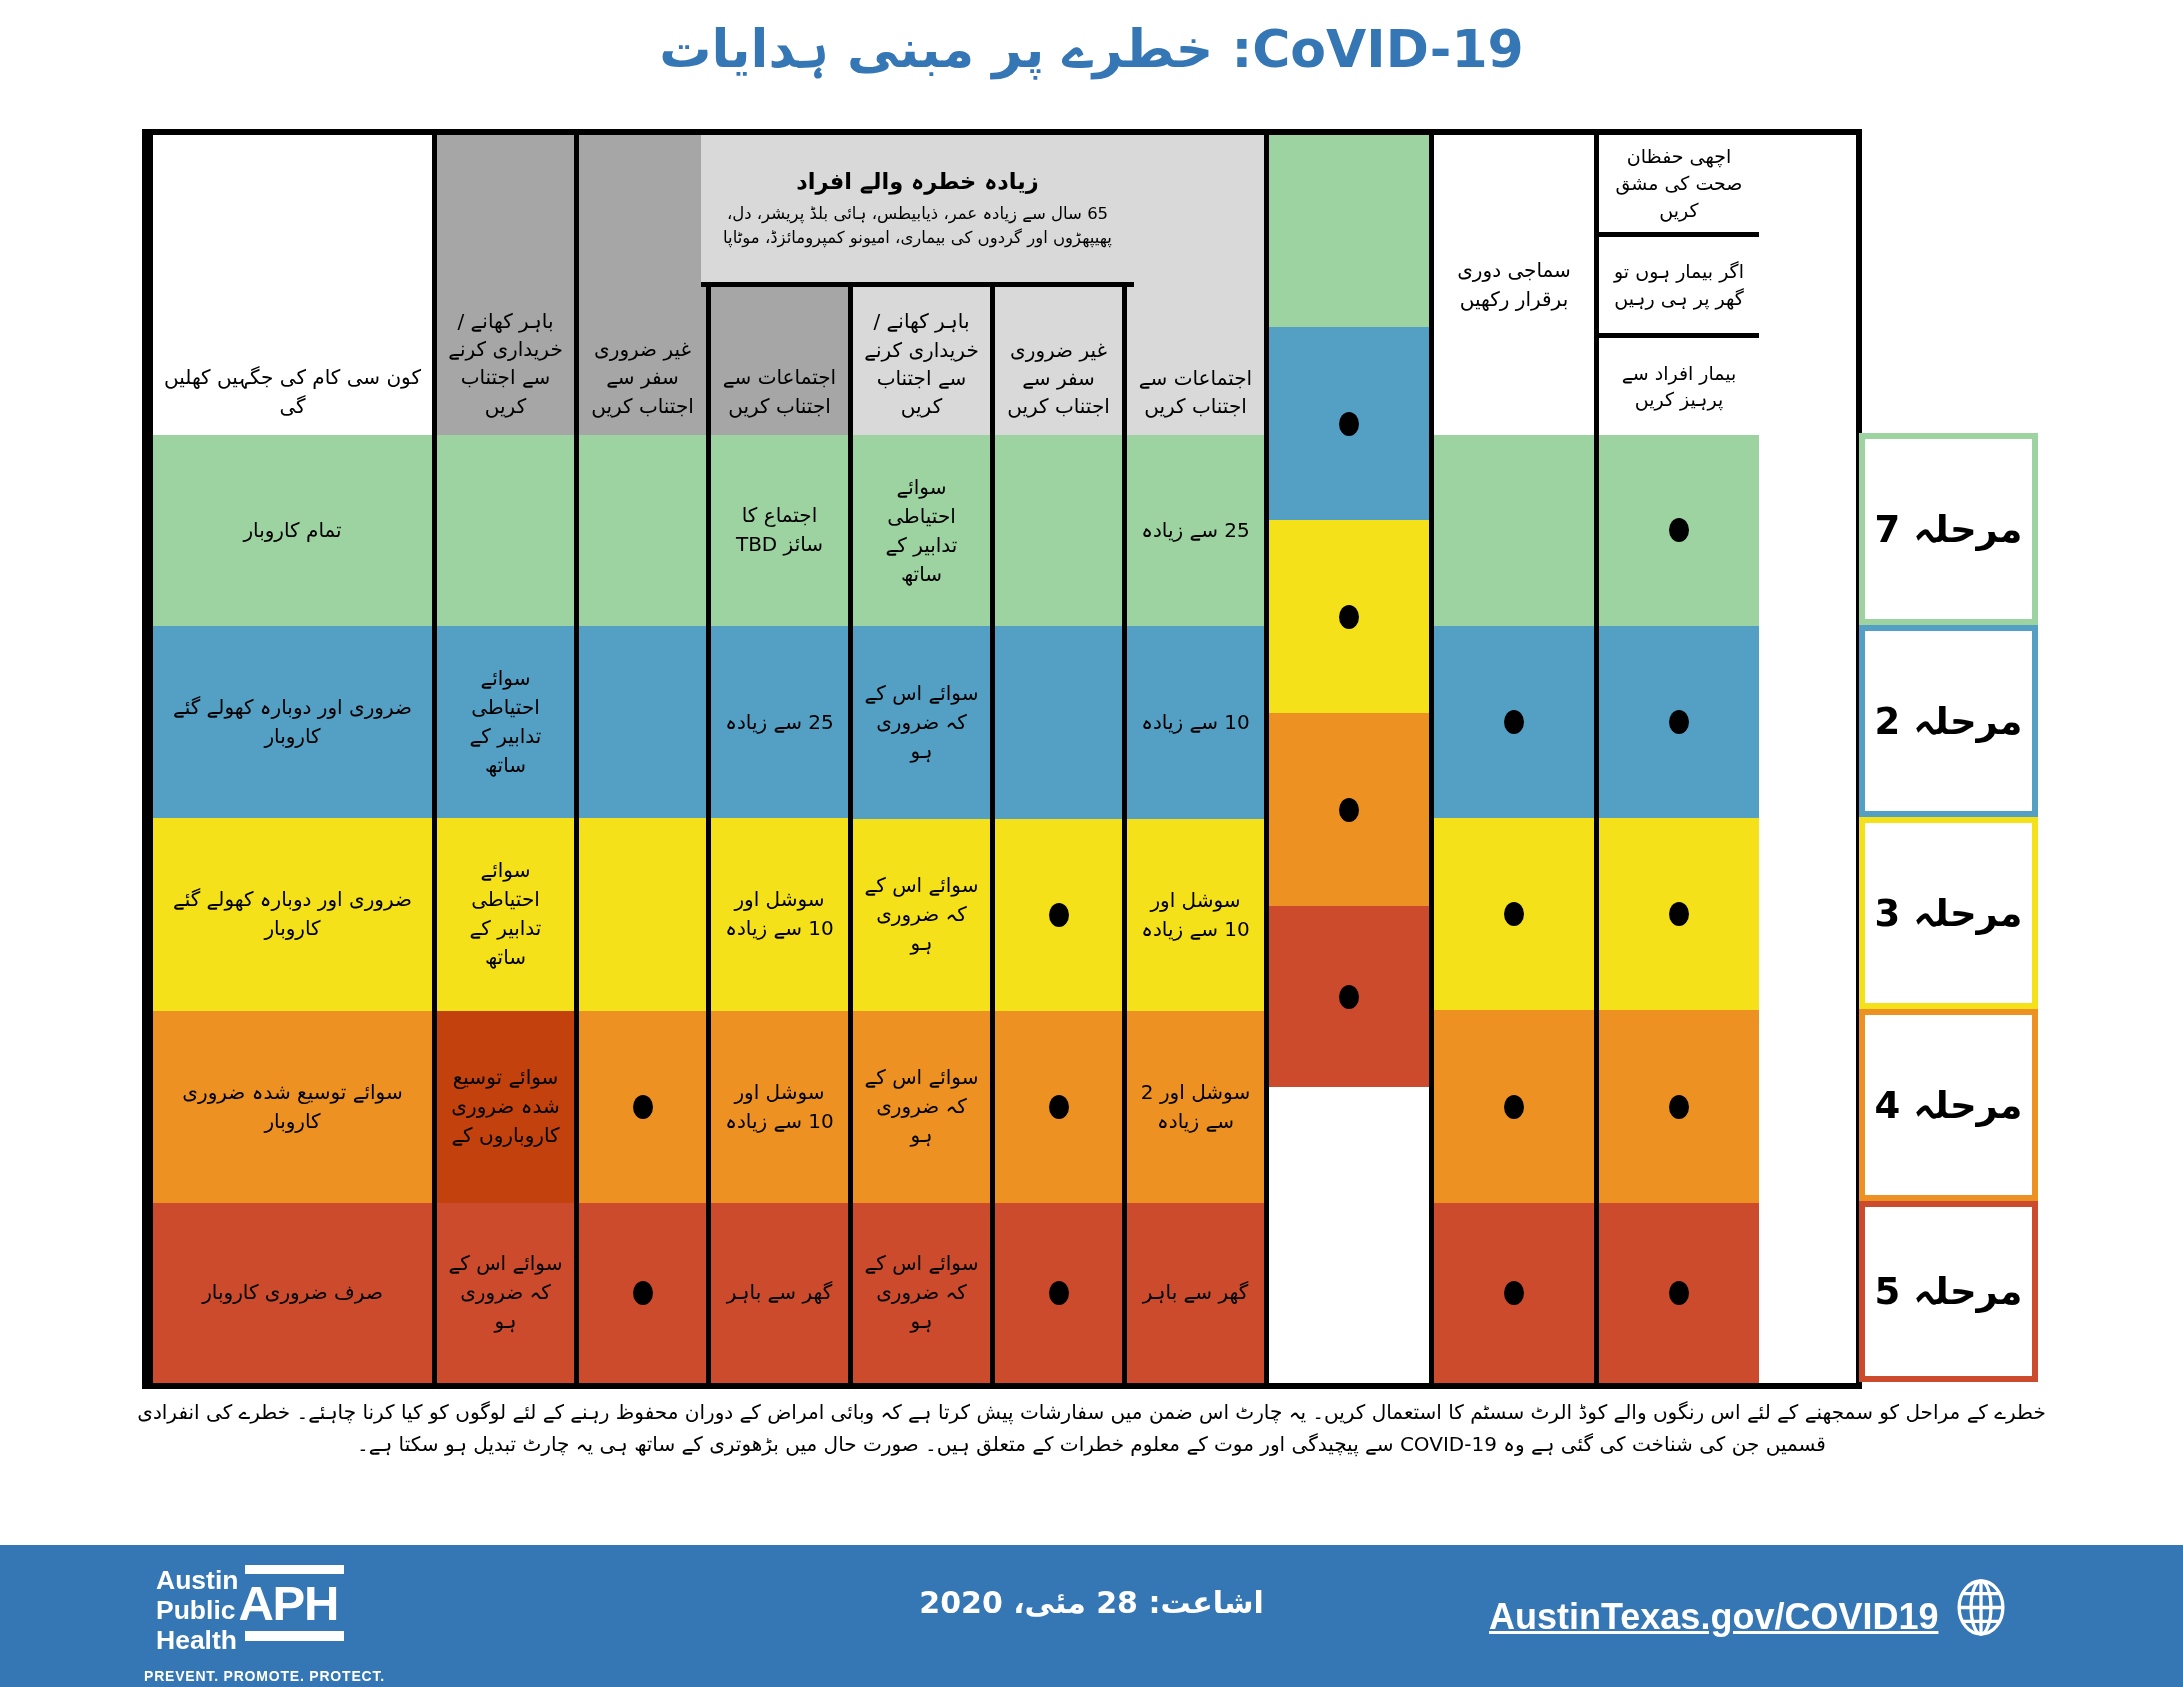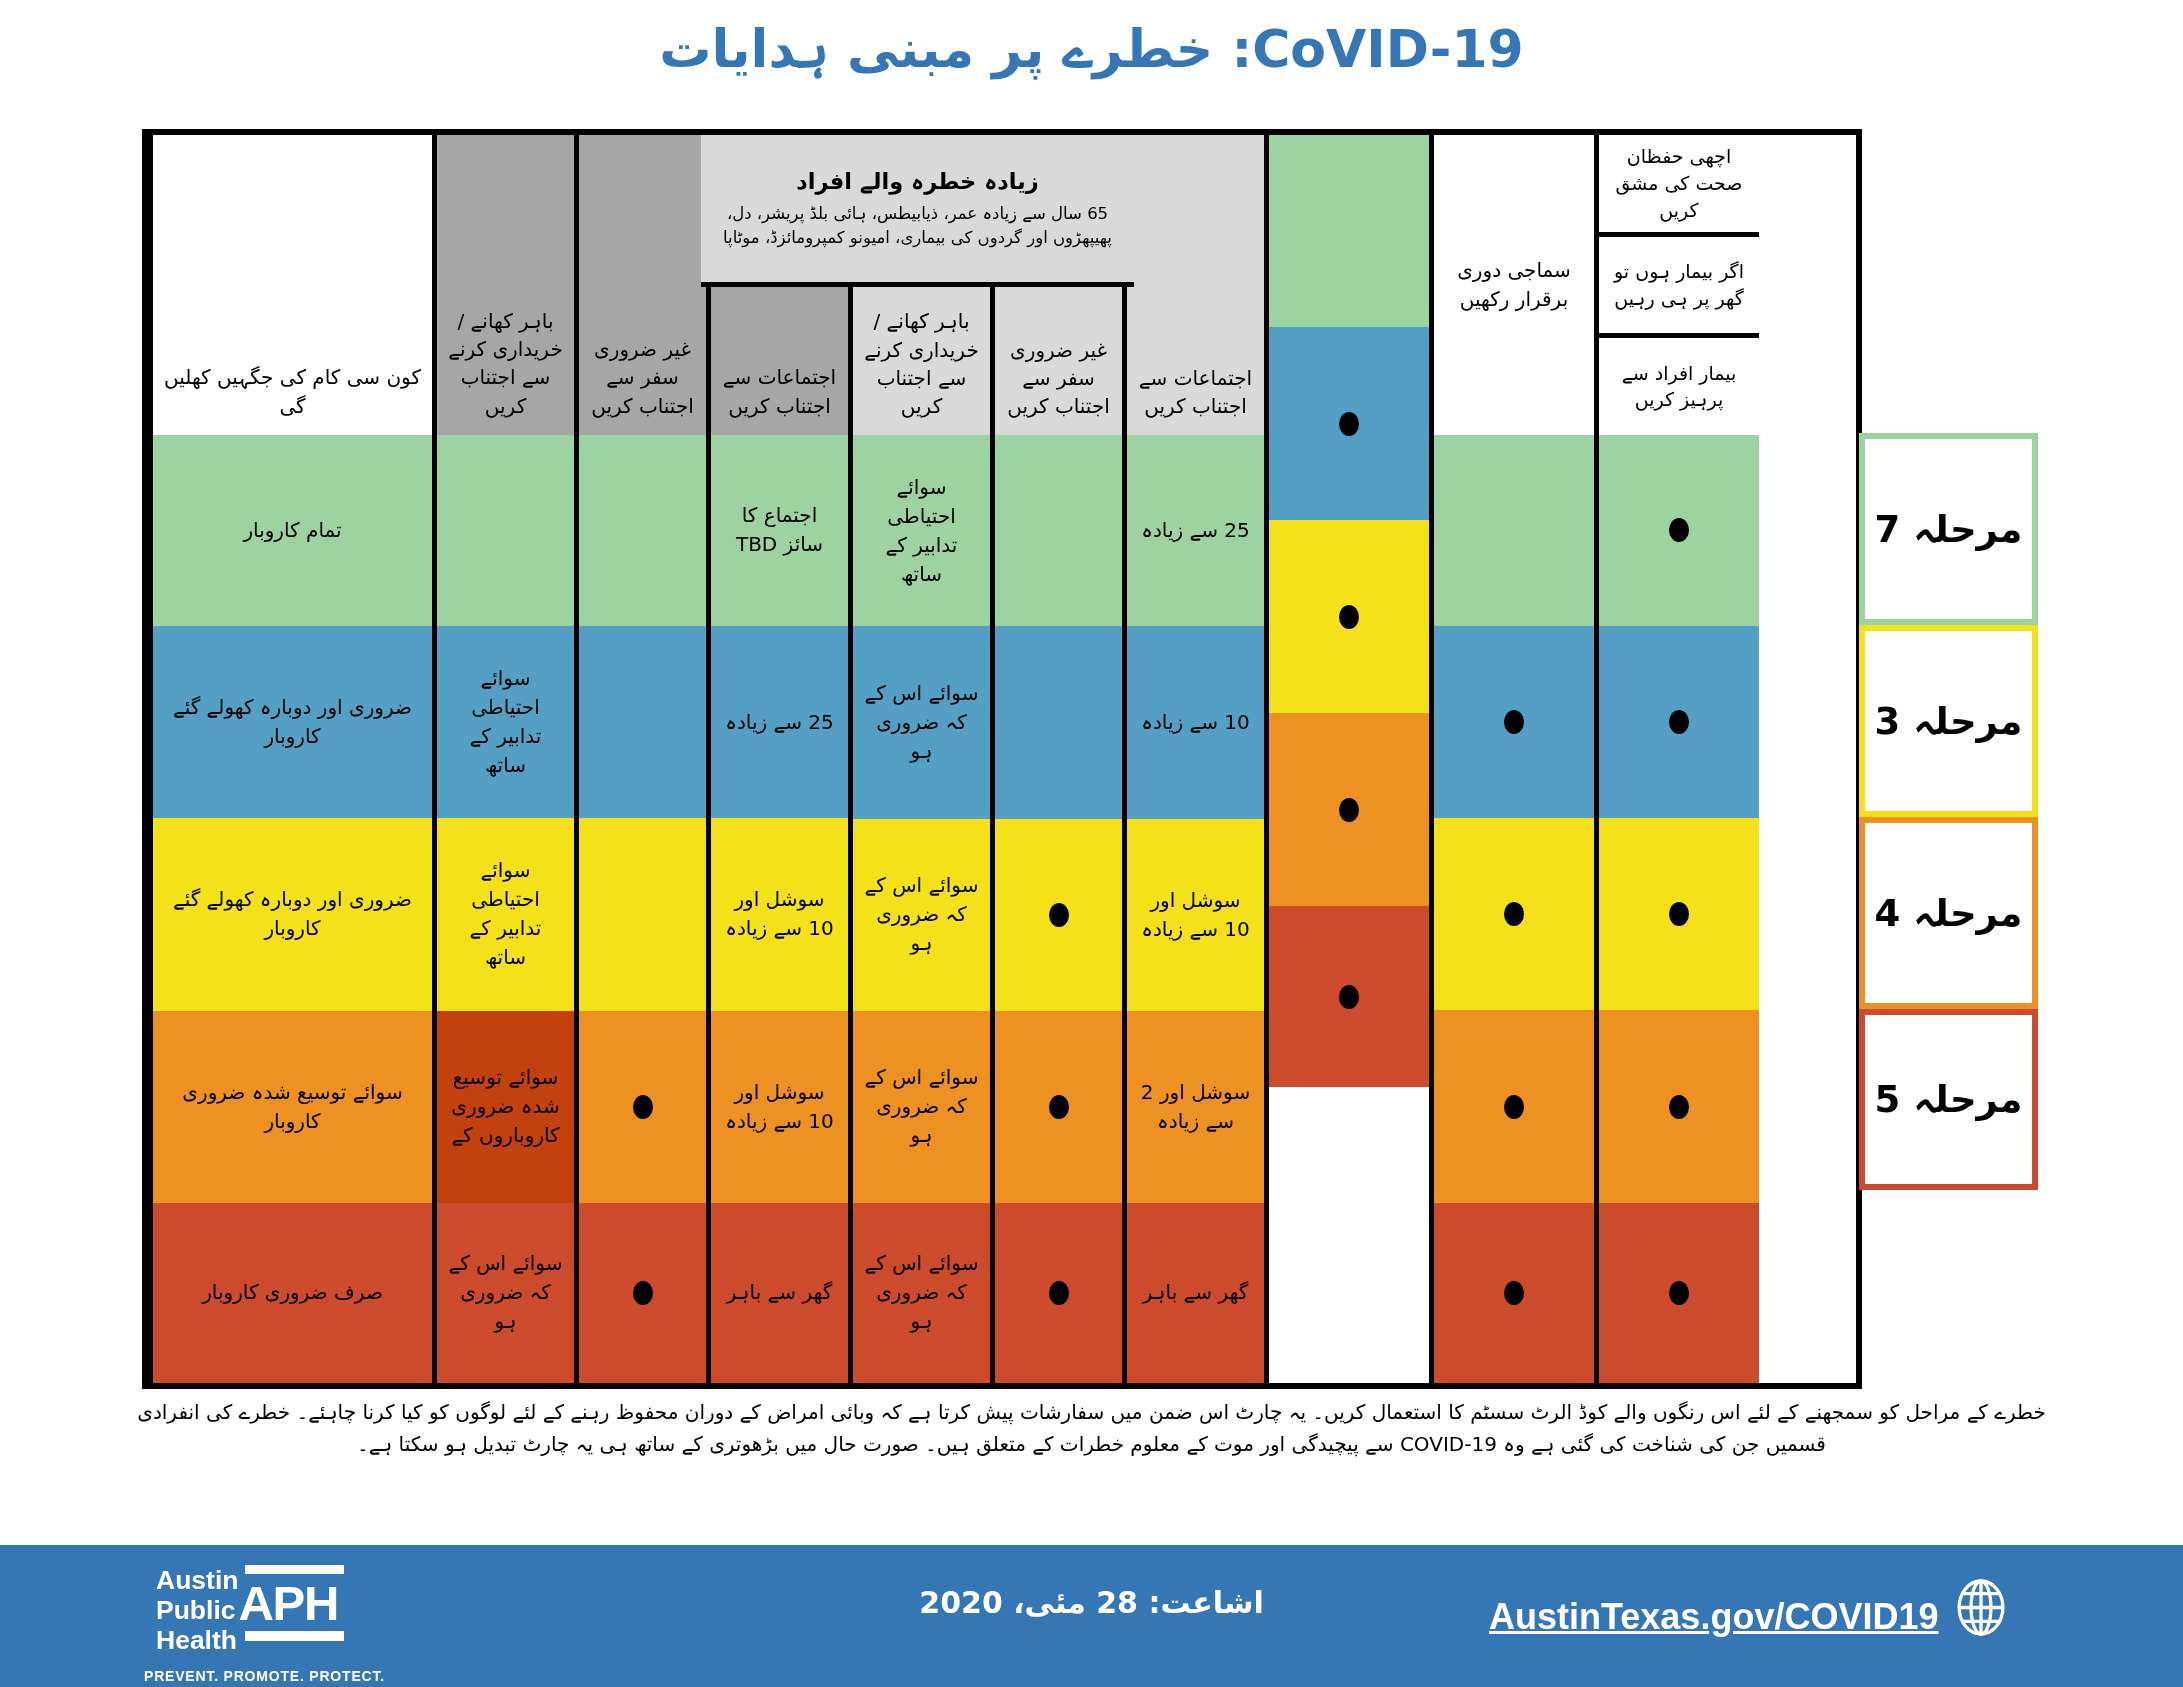--- a/index.html
+++ b/index.html
@@ -317,20 +317,21 @@
       </div>
     </div>
     <div class="hr-group" style="width: 433px; right: 722px;">
       <div class="hr-title">زیادہ خطرہ والے افراد</div>
       <div class="hr-sub">65 سال سے زیادہ عمر، ذیابیطس، ہائی بلڈ پریشر، دل، پھیپھڑوں اور گردوں کی بیماری، امیونو کمپرومائزڈ، موٹاپا</div>
     </div>
   </div>
 
 <div class="stages" id="stage-root">
     <div class="stage-badge" style="border-color: rgb(156, 211, 160);">مرحلہ 7</div>
+    <div class="stage-badge" style="border-color: rgb(84, 159, 196);">مرحلہ 2</div>
     <div class="stage-badge" style="border-color: rgb(245, 225, 25);">مرحلہ 3</div>
     <div class="stage-badge" style="border-color: rgb(237, 146, 34);">مرحلہ 4</div>
     <div class="stage-badge s5" style="border-color: rgb(204, 75, 44);">مرحلہ 5</div>
   </div>
 
 <div class="note">خطرے کے مراحل کو سمجھنے کے لئے اس رنگوں والے کوڈ الرٹ سسٹم کا استعمال کریں۔ یہ چارٹ اس ضمن میں سفارشات پیش کرتا ہے کہ وبائی امراض کے دوران محفوظ رہنے کے لئے لوگوں کو کیا کرنا چاہئے۔ خطرے کی انفرادی قسمیں جن کی شناخت کی گئی ہے وہ COVID-19 سے پیچیدگی اور موت کے معلوم خطرات کے متعلق ہیں۔ صورت حال میں بڑھوتری کے ساتھ ہی یہ چارٹ تبدیل ہو سکتا ہے۔</div>
 
 <div class="bluebar">
 
   <div class="logo-block">

